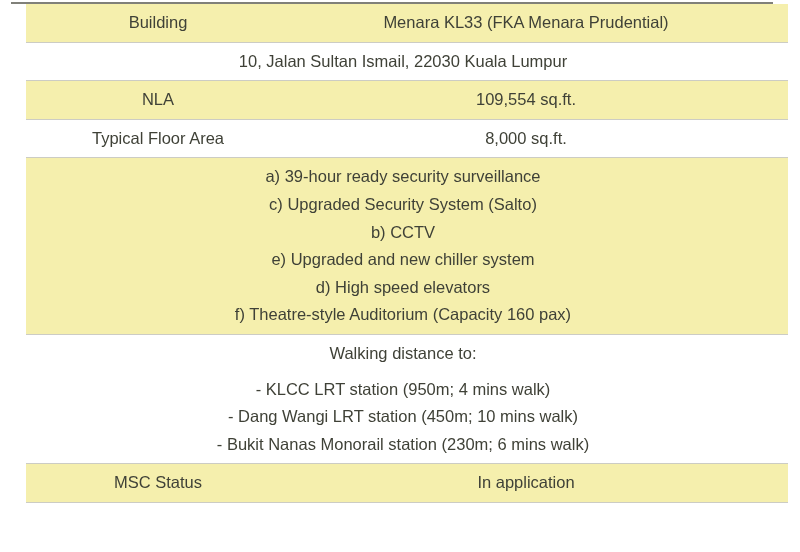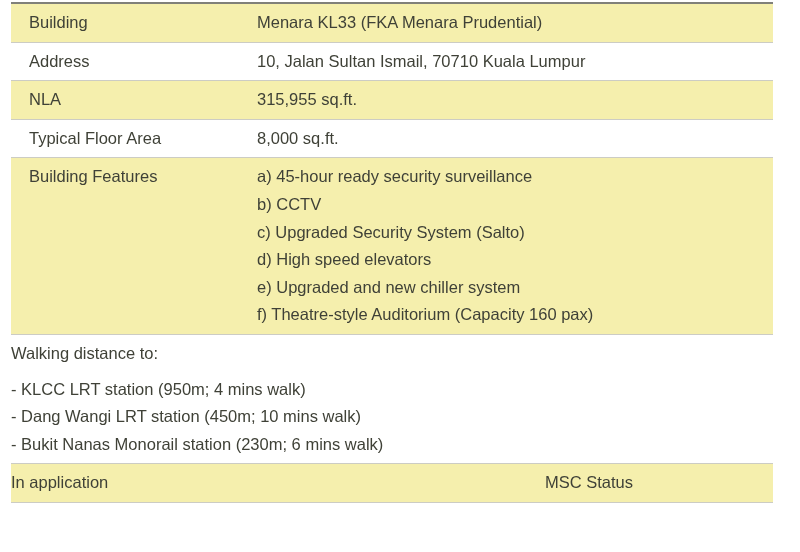--- a/index.html
+++ b/index.html
@@ -27,23 +27,24 @@
     position: absolute;
     left: 11px;
     top: 2px;
     width: 762px;
     height: 2px;
     background: var(--rule);
     opacity: 0.75;
   }
   .table {
     position: absolute;
-    left: 11px;
+    left: 26px;
     top: 4px;
     width: 762px;
+    text-align: center;
   }
   .row {
     display: flex;
     align-items: flex-start;
     padding: 5px 0;
     border-bottom: 1px solid var(--sep);
     background: var(--bg);
   }
   .row.highlight {
     background: var(--hl);
@@ -77,62 +78,60 @@
   <div class="top-rule"></div>
   <div class="table" id="table">
   <div class="row highlight">
     <div class="cell label">Building</div>
     <div class="cell value">
           <div class="line">Menara KL33 (FKA Menara Prudential)</div>
         </div>
   </div>
 
   <div class="row">
-    <div class="cell label">Address</div>
     <div class="cell value">
-          <div class="line">10, Jalan Sultan Ismail, 70710 Kuala Lumpur</div>
+          <div class="line">10, Jalan Sultan Ismail, 22030 Kuala Lumpur</div>
         </div>
   </div>
 
   <div class="row highlight">
     <div class="cell label">NLA</div>
     <div class="cell value">
-          <div class="line">315,955 sq.ft.</div>
+          <div class="line">109,554 sq.ft.</div>
         </div>
   </div>
 
   <div class="row">
     <div class="cell label">Typical Floor Area</div>
     <div class="cell value">
           <div class="line">8,000 sq.ft.</div>
         </div>
   </div>
 
   <div class="row highlight">
-    <div class="cell label">Building Features</div>
     <div class="cell value">
-          <div class="line">a) 45-hour ready security surveillance</div>
+          <div class="line">a) 39-hour ready security surveillance</div>
+          <div class="line">c) Upgraded Security System (Salto)</div>
           <div class="line">b) CCTV</div>
-          <div class="line">c) Upgraded Security System (Salto)</div>
+          <div class="line">e) Upgraded and new chiller system</div>
           <div class="line">d) High speed elevators</div>
-          <div class="line">e) Upgraded and new chiller system</div>
           <div class="line">f) Theatre-style Auditorium (Capacity 160 pax)</div>
         </div>
   </div>
 
   <div class="row">
     <div class="cell value">
           <div class="line">Walking distance to:</div>
           <div class="line gap"></div>
           <div class="line">- KLCC LRT station (950m; 4 mins walk)</div>
           <div class="line">- Dang Wangi LRT station (450m; 10 mins walk)</div>
           <div class="line">- Bukit Nanas Monorail station (230m; 6 mins walk)</div>
         </div>
   </div>
 
   <div class="row highlight">
+    <div class="cell label">MSC Status</div>
     <div class="cell value">
           <div class="line">In application</div>
         </div>
-    <div class="cell label">MSC Status</div>
   </div>
 </div>
 </div>
 
 </body></html>

